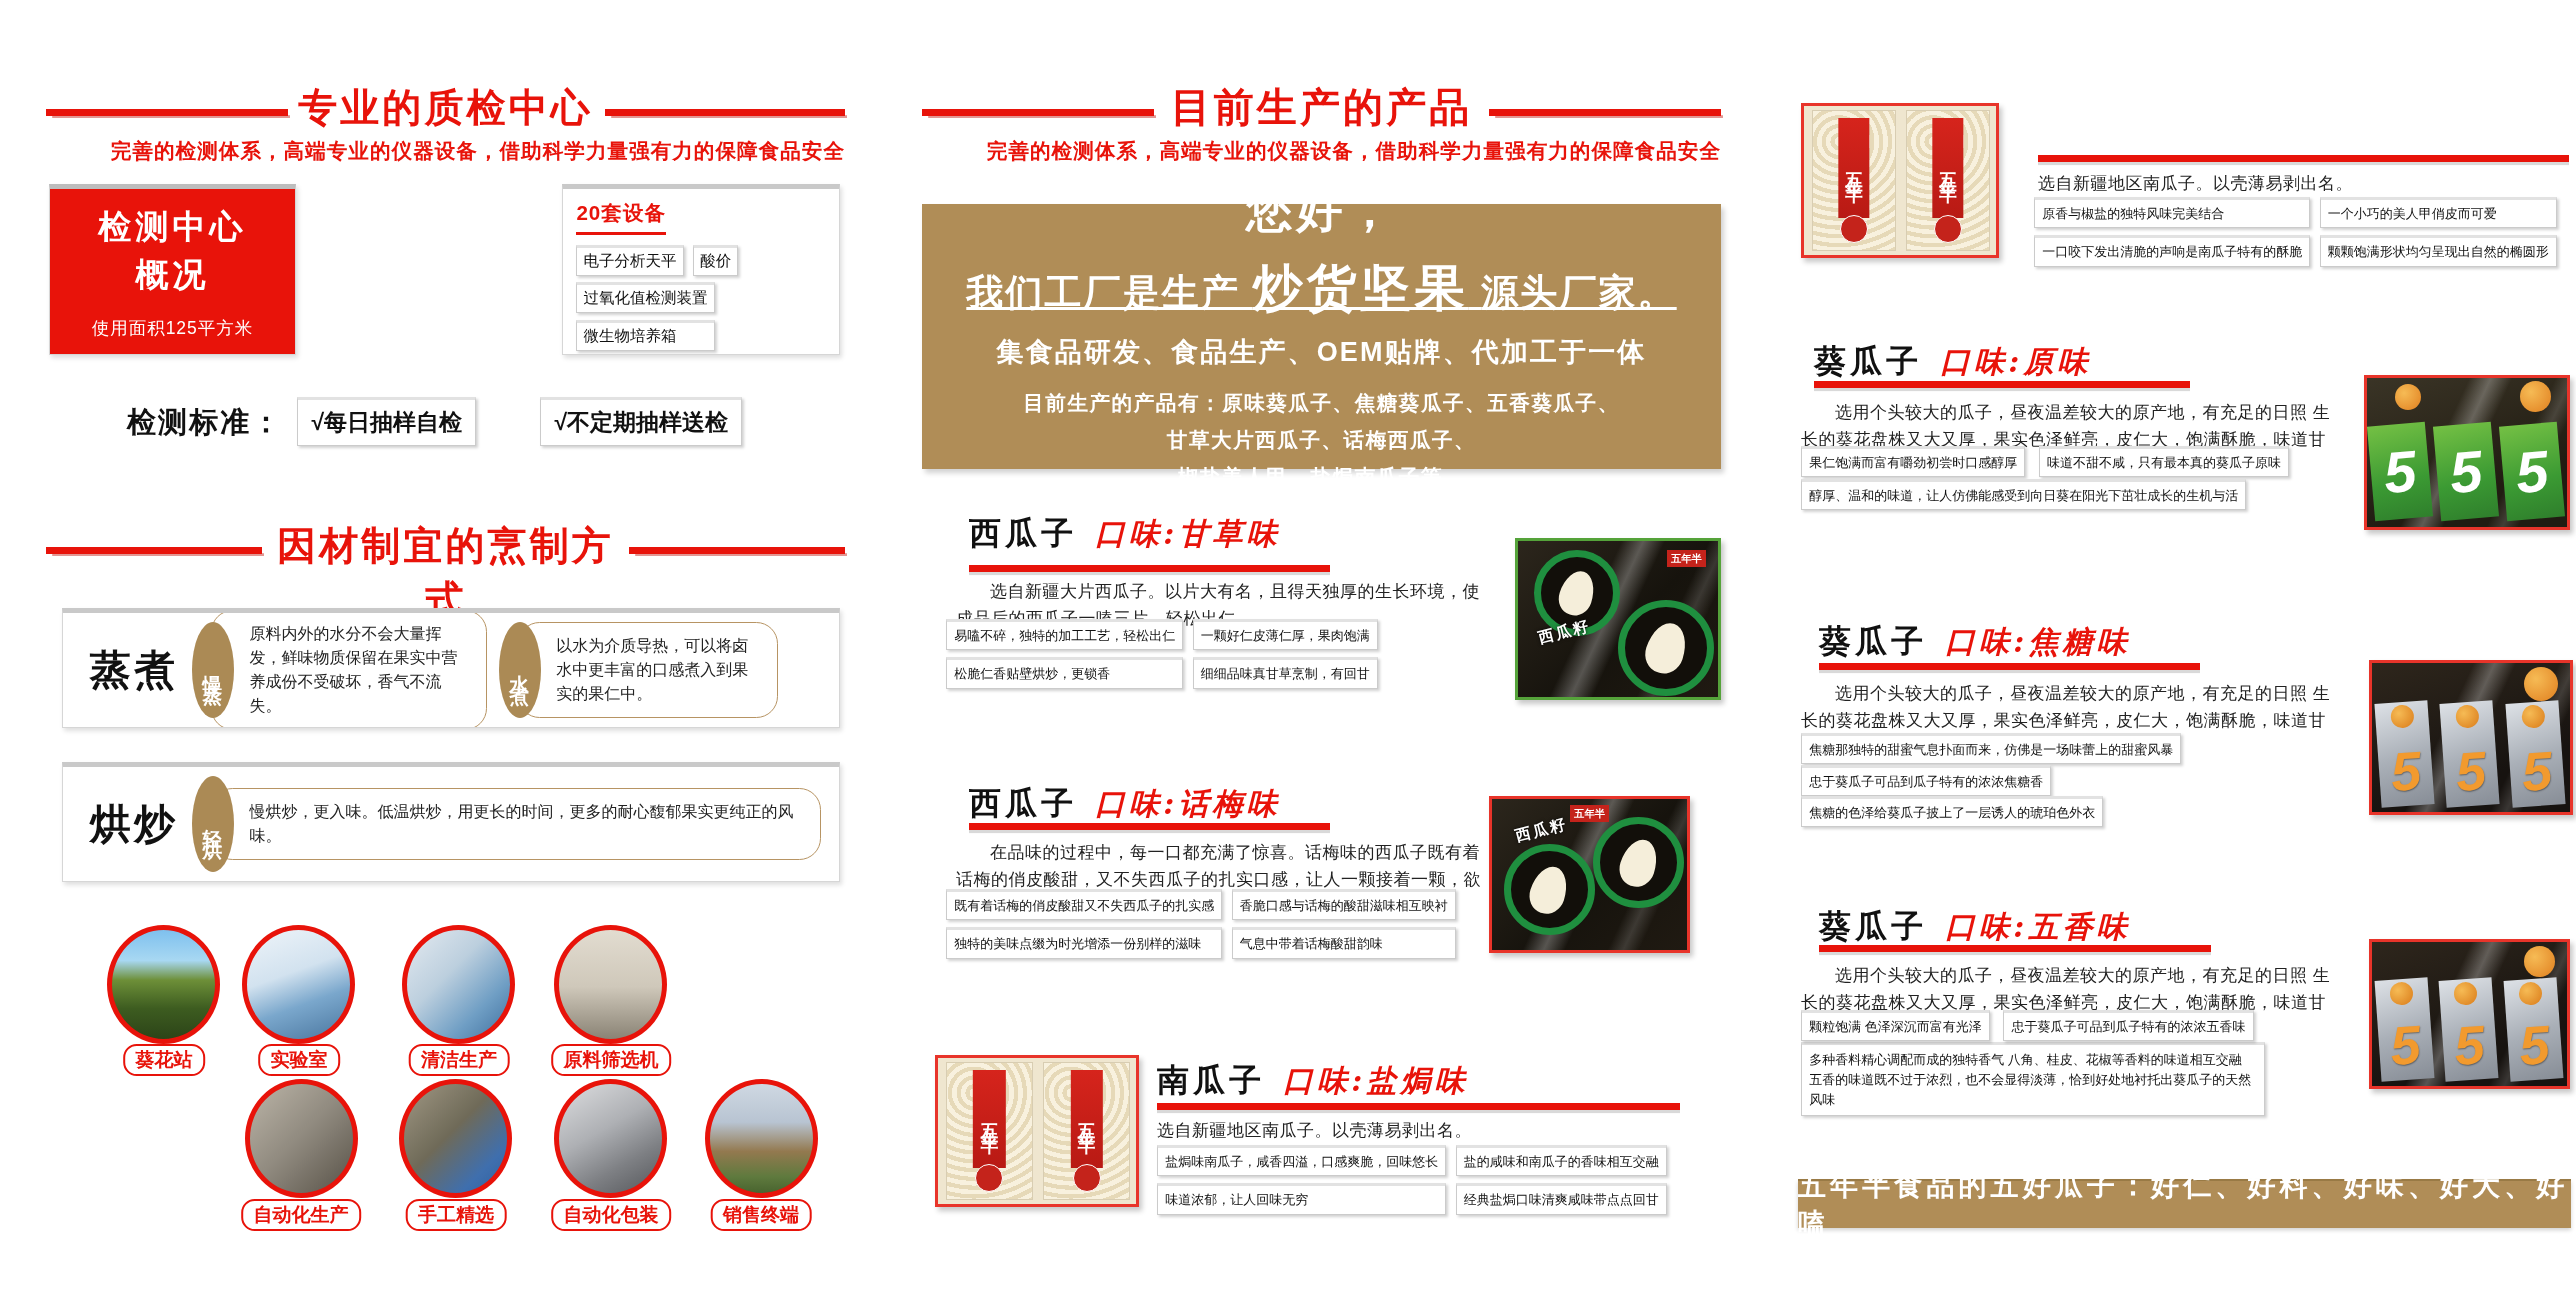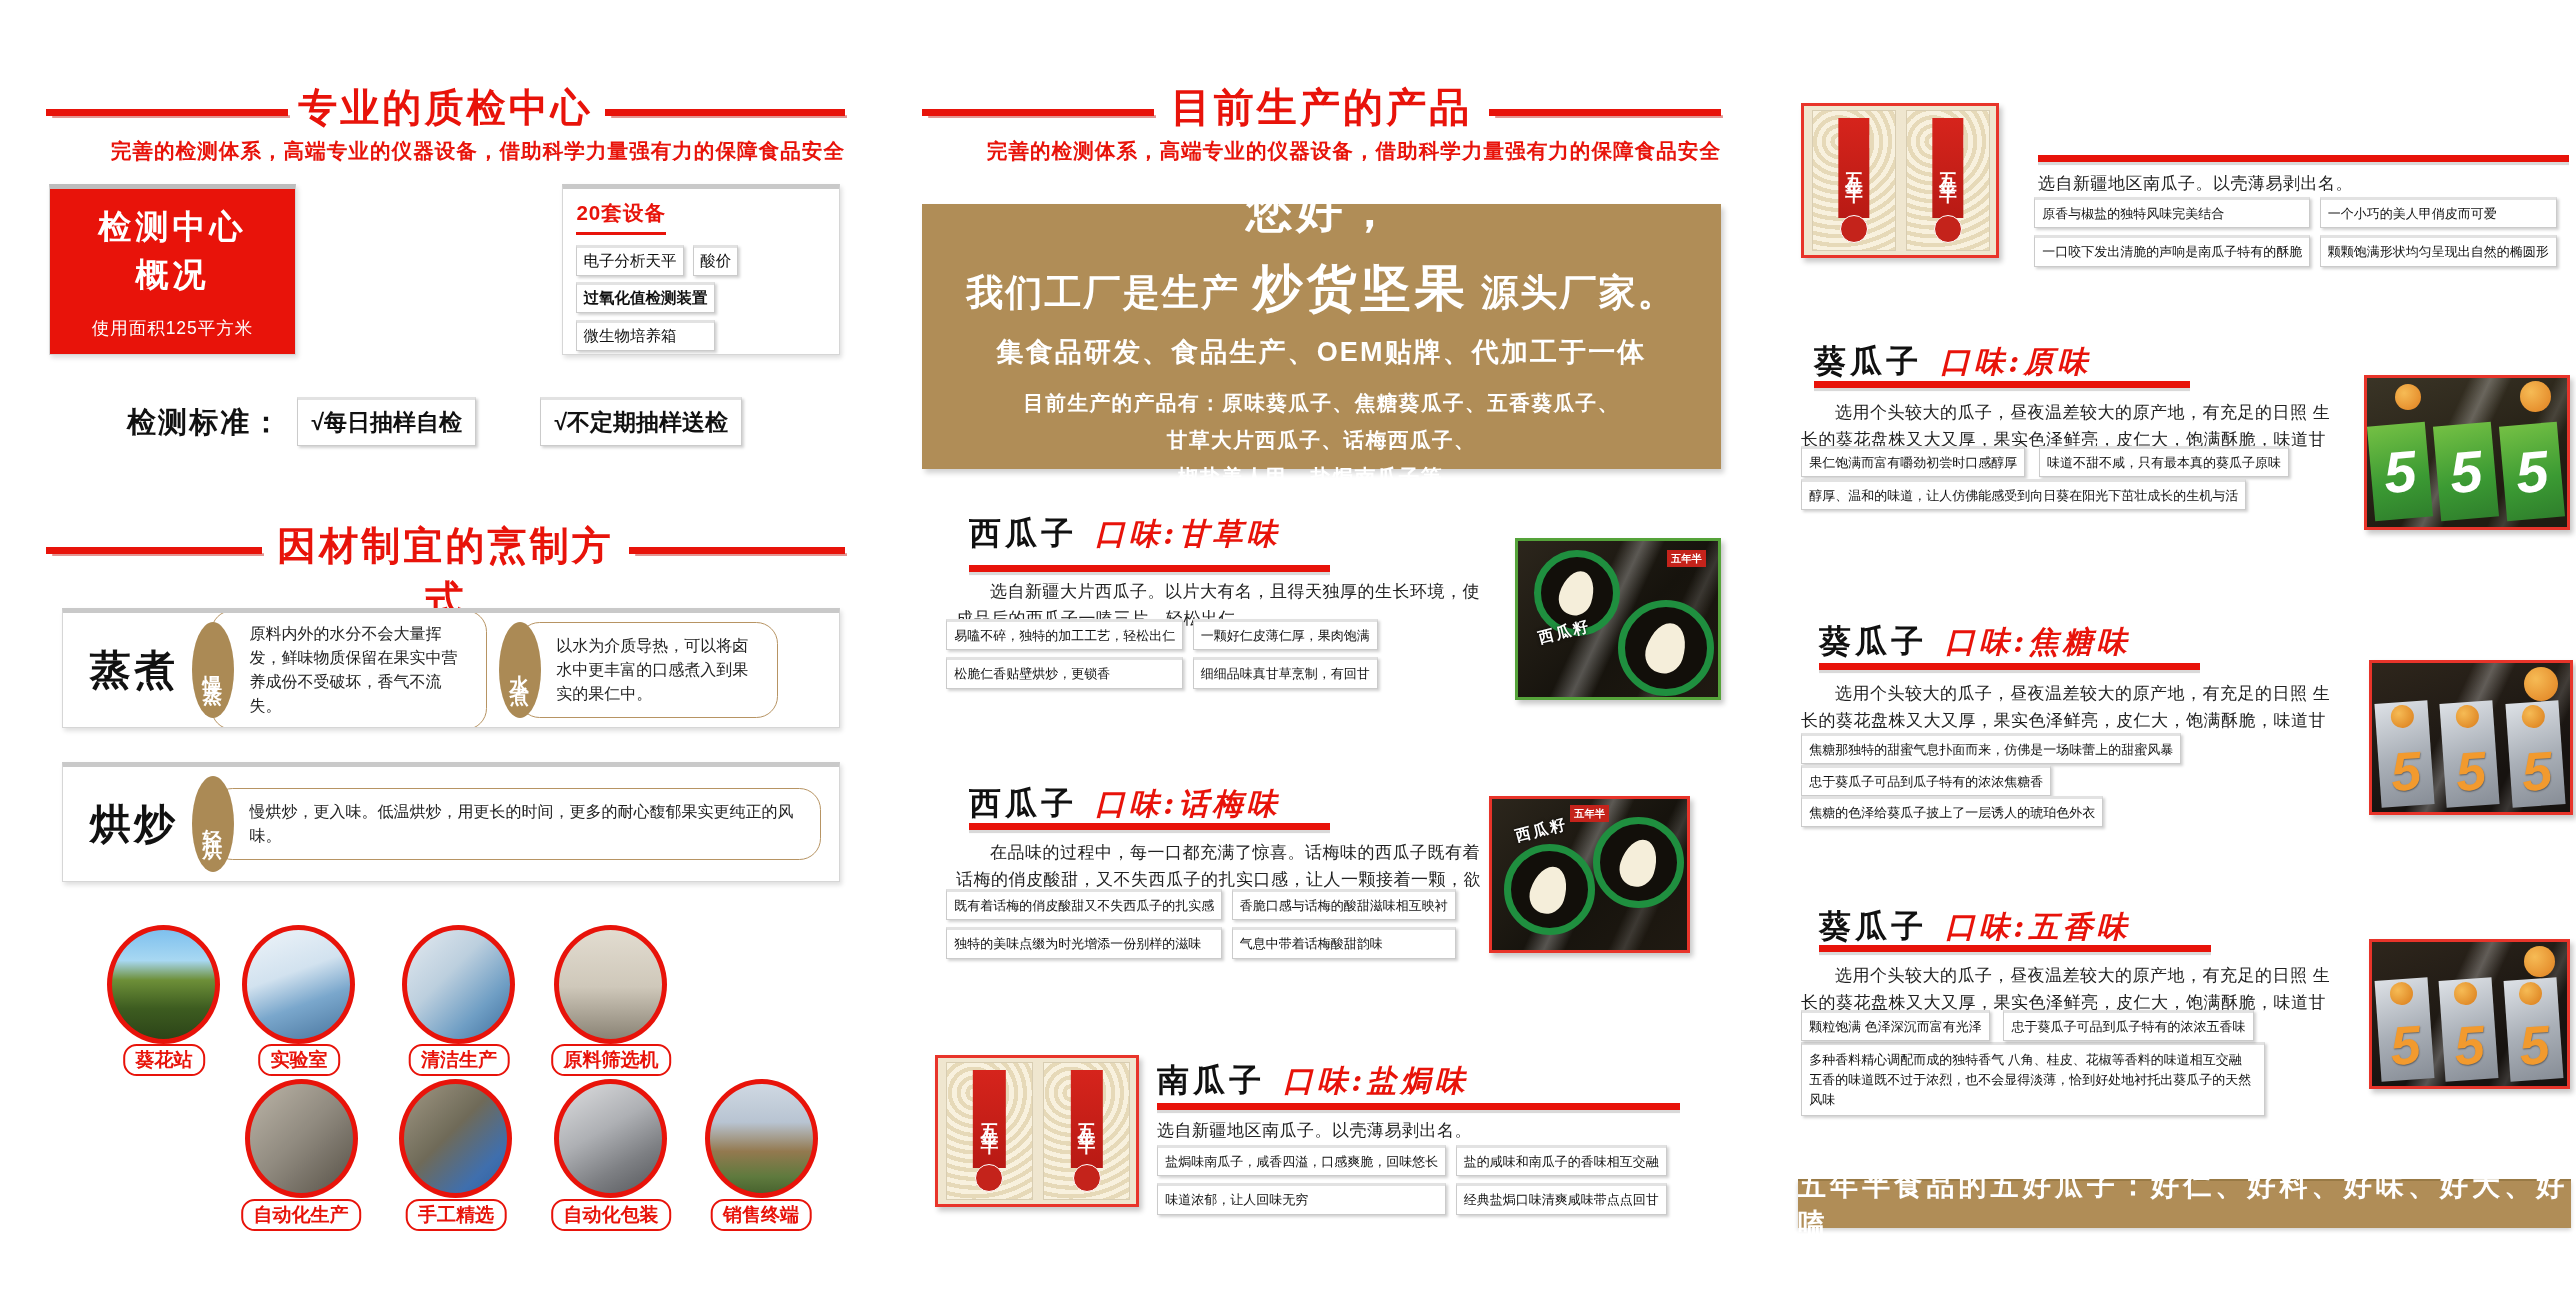--- a/index.html
+++ b/index.html
@@ -48,21 +48,21 @@
   .ph3{background:linear-gradient(135deg,#e4eaf0 0%,#bccfde 40%,#6f9ec4 72%,#3f6f9e 100%);}
   .ph4{background:linear-gradient(180deg,#e2dcd0 0%,#cfc8ba 52%,#8a8375 100%);}
   .ph5{background:linear-gradient(135deg,#bcb5a8 0%,#8f897e 50%,#575147 100%);}
   .ph6{background:linear-gradient(135deg,#a09884 0%,#6f6a58 45%,#3f6fae 78%,#2f5f9e 100%);}
   .ph7{background:linear-gradient(150deg,#dddee0 0%,#aeb0b4 42%,#7e8084 70%,#54565a 100%);}
   .ph8{background:linear-gradient(180deg,#cfd8e2 0%,#b8c4d2 35%,#93794f 62%,#5f7a3e 85%,#49642f 100%);}
   
   .brown-box{background:var(--brown);color:#fff;text-align:center;display:flex;flex-direction:column;
              justify-content:center;gap:12.4px;box-shadow:2.6px 3.6px 5.2px rgba(0,0,0,.18);}
   .bb1{font-size:46px;font-weight:bold;letter-spacing:4.1px;}
-  .bb2{font-size:37px;font-weight:bold;letter-spacing:2.1px;}
+  .bb2{font-size:37px;font-weight:bold;letter-spacing:2.1px;text-decoration:underline;}
   .bb2 .em{font-size:50px;letter-spacing:4.1px;}
   .bb3{font-size:27px;font-weight:bold;letter-spacing:2.1px;}
   .bb4{font-size:20.6px;font-weight:bold;line-height:1.55;letter-spacing:1.5px;}
   
   .ptitle{white-space:nowrap;}
   .pname{font-size:32px;font-weight:900;color:#111;letter-spacing:4.1px;}
   .pflavor{font-size:30px;font-weight:bold;color:var(--red);font-style:italic;letter-spacing:4.1px;
            font-family:"DejaVu Serif","Liberation Serif",serif;margin-left:15.5px;}
   .rule{height:6.7px;background:var(--red);box-shadow:0 3.1px 0 #d9d9d9;}
   .pdesc{font-size:17px;line-height:1.6;color:#222;text-indent:2em;letter-spacing:0.5px;}
@@ -124,21 +124,21 @@
     <div class="note">使用面积125平方米</div>
   </div>
 
 
   <div class="abs card" style="left:562px;top:184px;width:278px;height:171px;padding:10.3px 13.4px;">
     <span class="ctitle" style="font-size:20.6px;">20套设备</span>
     <div class="trow" style="margin-top:9.3px;">
       <span class="tag" style="font-size:15.5px;padding:3.1px 6.2px;">电子分析天平</span>
       <span class="tag" style="font-size:15.5px;padding:3.1px 6.2px;">酸价</span>
     </div>
-    <div class="trow" style="margin-top:6.2px;font-weight:bold;">
+    <div class="trow" style="margin-top:6.2px;">
       <span class="tag" style="font-size:15.5px;padding:3.1px 6.2px;">过氧化值检测装置</span>
     </div>
     <div class="trow" style="margin-top:6.2px;">
       <span class="tag" style="font-size:15.5px;padding:3.1px 6.2px;min-width:124px;">微生物培养箱</span>
     </div>
     
   </div>
 
   <span class="abs std-label" style="left:127px;top:403px;">检测标准：</span>
   <span class="abs tag std-item" style="left:297px;top:397px;">√每日抽样自检</span>

